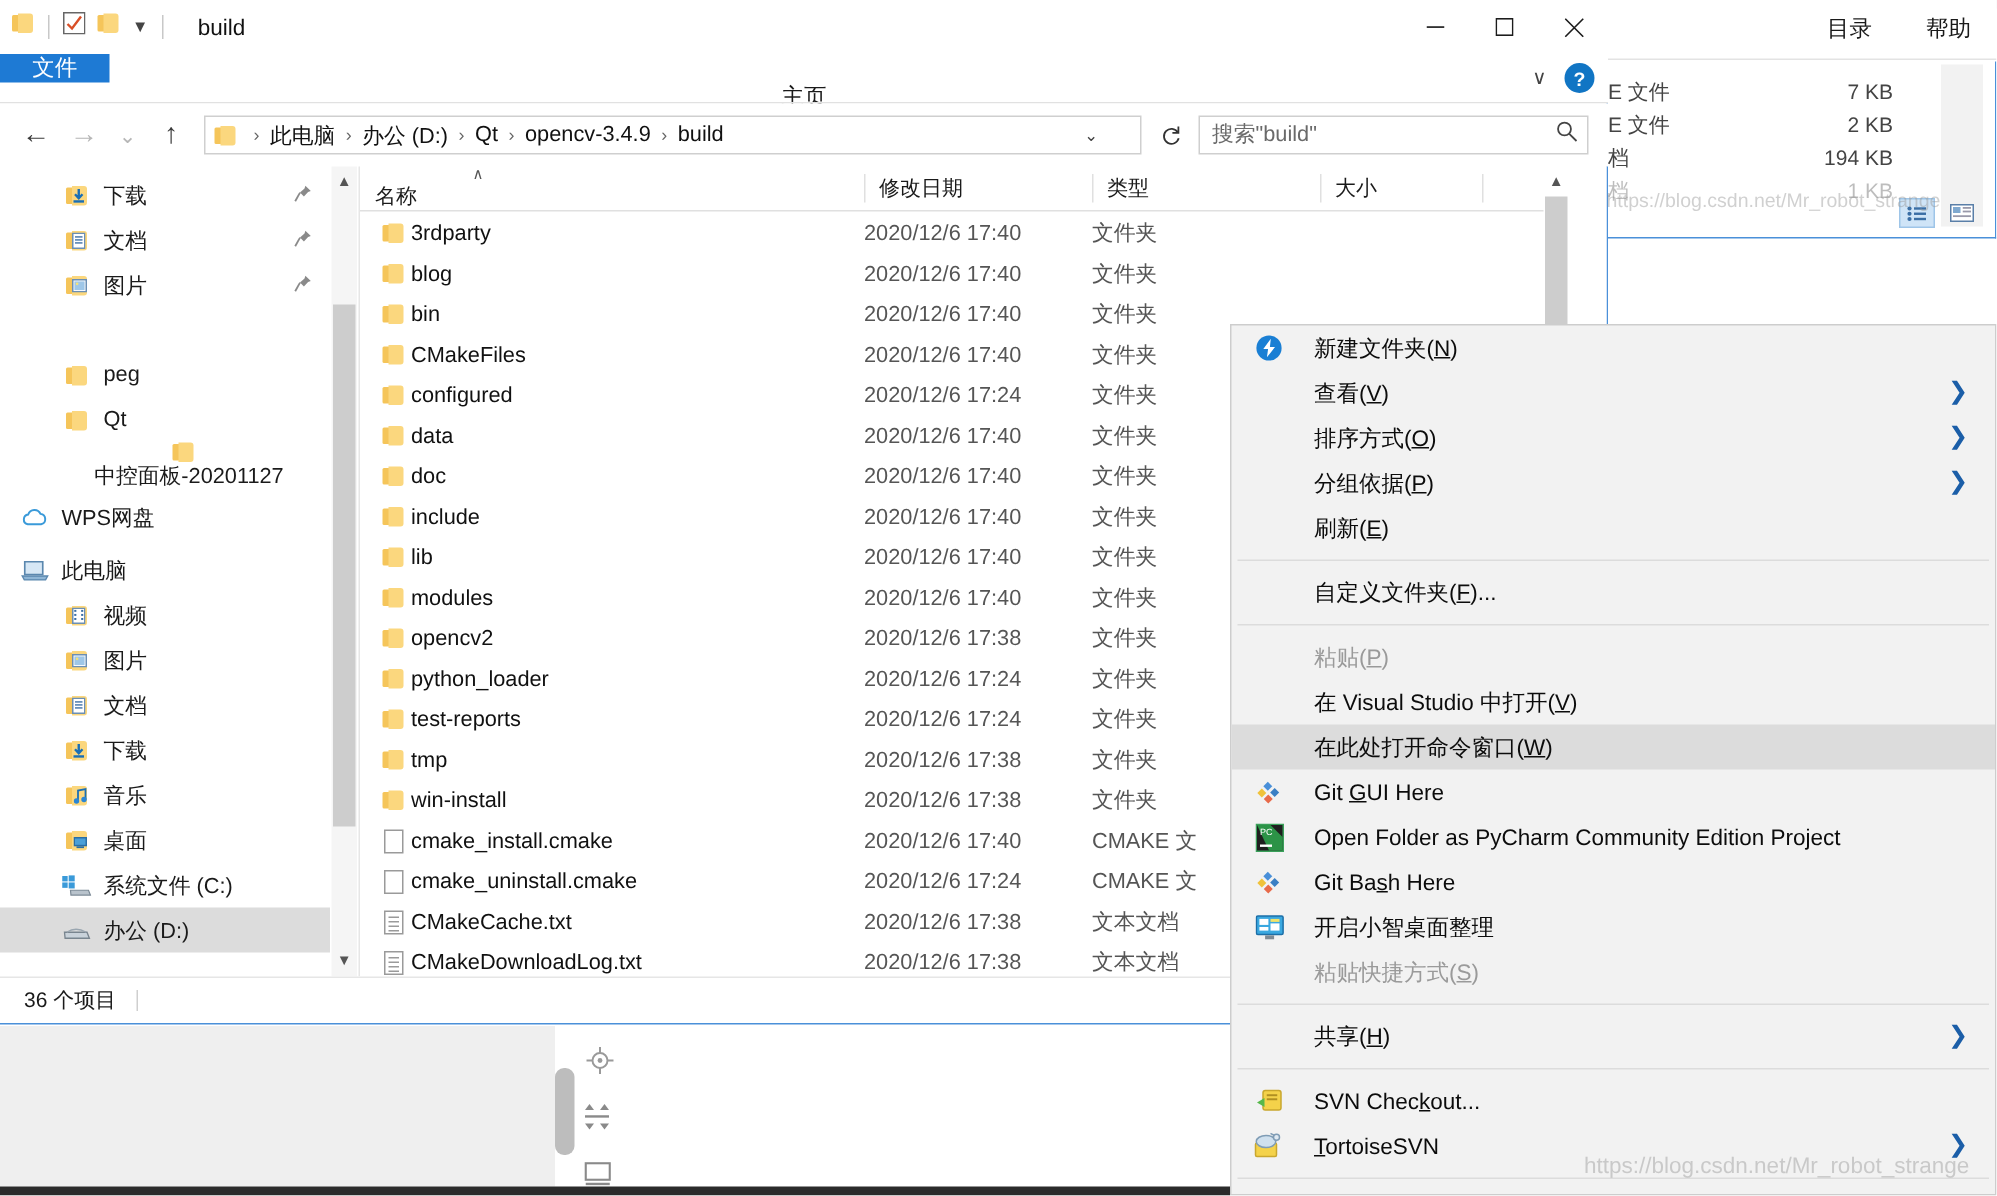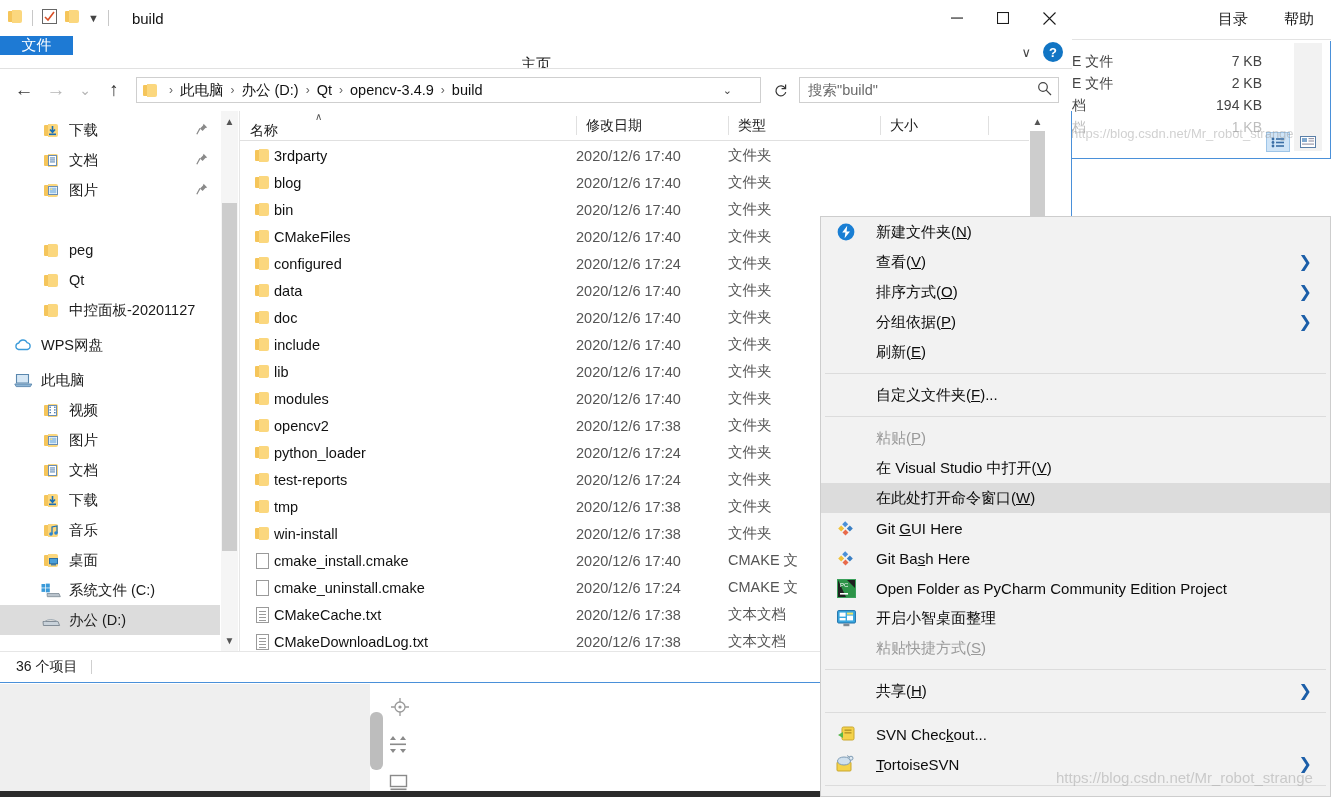--- a/index.html
+++ b/index.html
@@ -406,21 +406,21 @@
             <span class="ico">
               <span style="display: inline-flex; align-items: center;">
                 <span style="position:relative;display:inline-block;width:15px;height:13px">
                   <span style="position:absolute;left:0;top:1px;width:5px;height:11px;background:#f5c55a;border-radius:1px 0 0 1px"></span>
                   <span style="position:absolute;left:4px;top:0;width:10px;height:13px;background:#fbd77e;border-radius:0 2px 2px 0"></span>
                 </span>
               </span>
             </span>
             <span>Qt</span>
           </div>
-          <div class="nav-item nav-l1" style="position: absolute; left: 0px; right: 0px; top: 184px;">
+          <div class="nav-item nav-l1" style="position: absolute; left: 0px; right: 0px; top: 184px; flex-direction: column;">
             <span class="ico">
               <span style="display: inline-flex; align-items: center;">
                 <span style="position:relative;display:inline-block;width:15px;height:13px">
                   <span style="position:absolute;left:0;top:1px;width:5px;height:11px;background:#f5c55a;border-radius:1px 0 0 1px"></span>
                   <span style="position:absolute;left:4px;top:0;width:10px;height:13px;background:#fbd77e;border-radius:0 2px 2px 0"></span>
                 </span>
               </span>
             </span>
             <span>中控面板-20201127</span>
           </div>
@@ -989,43 +989,43 @@
               </g>
             </svg>
           </span>
         </span>
         <span>Git <span class="u">G</span>UI Here</span>
       </div>
       <div class="mi tall">
         <span class="mico">
           <span style="display: inline-flex; align-items: center;">
             <svg width="19" height="19" viewBox="0 0 19 19">
+              <rect x="0.5" y="0.5" width="18" height="18" fill="#1f1f1f" stroke="#3aa05a"></rect>
+              <path d="M1 1 h9 l8 8 v9 h-9 z" fill="#2fa84f" opacity="0.85"></path>
+              <text x="3" y="7.6" font-size="6" fill="#fff" font-family="sans-serif">PC</text>
+              <rect x="3" y="14" width="8" height="1.6" fill="#fff"></rect>
+            </svg>
+          </span>
+        </span>
+        <span>Open Folder as PyCharm Community Edition Project</span>
+      </div>
+      <div class="mi tall">
+        <span class="mico">
+          <span style="display: inline-flex; align-items: center;">
+            <svg width="19" height="19" viewBox="0 0 19 19">
               <g>
                 <path d="M5.2 5.2 l3-3 3 3 -3 3 z" fill="#4a90d9"></path>
                 <path d="M9.8 9.4 l3-3 3 3 -3 3 z" fill="#3a7fc4"></path>
                 <path d="M1.2 9.6 l3-3 3 3 -3 3 z" fill="#f0c23a"></path>
                 <path d="M5.5 13.6 l3-3 3 3 -3 3 z" fill="#e86a4a"></path>
               </g>
             </svg>
           </span>
         </span>
         <span>Git Ba<span class="u">s</span>h Here</span>
-      </div>
-      <div class="mi tall">
-        <span class="mico">
-          <span style="display: inline-flex; align-items: center;">
-            <svg width="19" height="19" viewBox="0 0 19 19">
-              <rect x="0.5" y="0.5" width="18" height="18" fill="#1f1f1f" stroke="#3aa05a"></rect>
-              <path d="M1 1 h9 l8 8 v9 h-9 z" fill="#2fa84f" opacity="0.85"></path>
-              <text x="3" y="7.6" font-size="6" fill="#fff" font-family="sans-serif">PC</text>
-              <rect x="3" y="14" width="8" height="1.6" fill="#fff"></rect>
-            </svg>
-          </span>
-        </span>
-        <span>Open Folder as PyCharm Community Edition Project</span>
       </div>
       <div class="mi tall">
         <span class="mico">
           <span style="display: inline-flex; align-items: center;">
             <svg width="19" height="17" viewBox="0 0 19 17">
               <rect x="0.6" y="0.6" width="17.8" height="12.4" rx="1" fill="#3aa8e0" stroke="#1c6fa8"></rect>
               <rect x="2.6" y="2.6" width="6" height="4" fill="#fff"></rect>
               <rect x="10" y="2.6" width="6" height="2" fill="#f2e36a"></rect>
               <rect x="10" y="5.6" width="6" height="4.8" fill="#fff"></rect>
               <rect x="2.6" y="8" width="6" height="2.4" fill="#fff"></rect>

